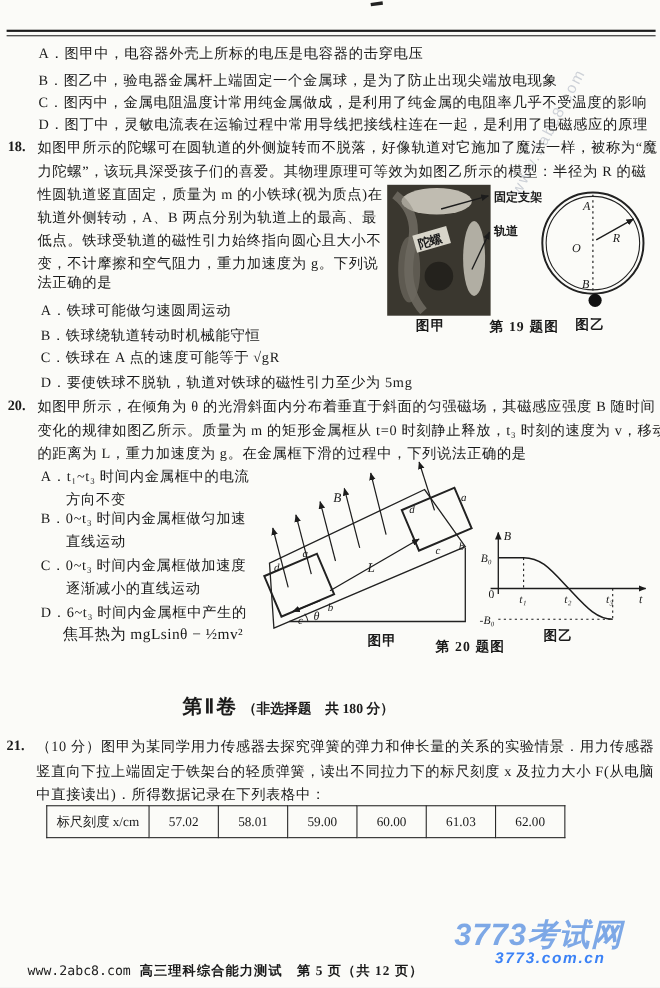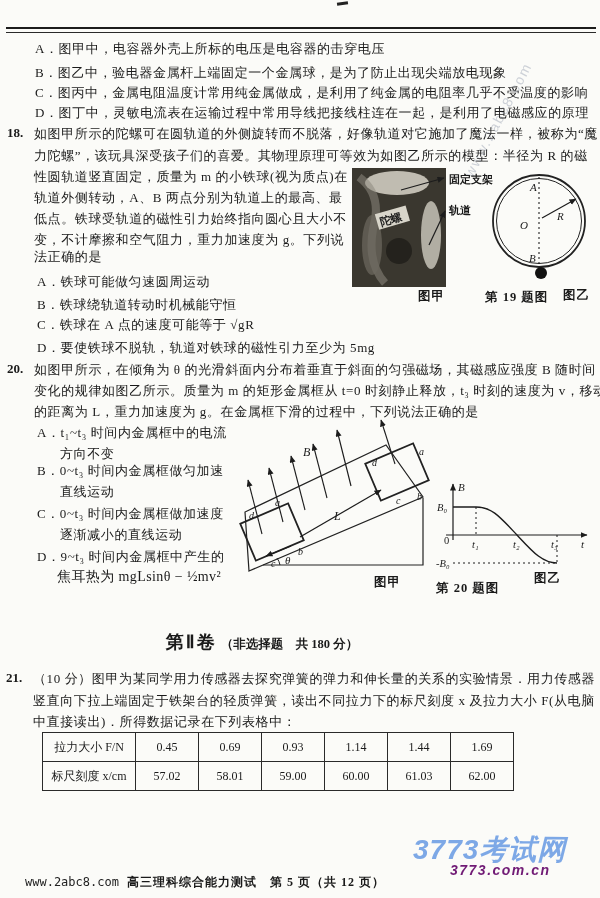--- a/index.html
+++ b/index.html
@@ -6,41 +6,41 @@
   .page{position:relative;width:600px;height:898px;background:#fbfbf8;overflow:hidden;
         font-family:"Liberation Serif",serif;color:#1a1a1a;}
   .line{position:absolute;white-space:nowrap;font-size:13px;letter-spacing:0.6px;}
   .qnum{position:absolute;white-space:nowrap;font-size:13px;font-weight:bold;}
   .opt2{position:absolute;white-space:nowrap;font-size:13px;letter-spacing:0.6px;}
   .title{position:absolute;left:0;top:7px;width:554px;text-align:center;
          font-size:13px;font-weight:bold;letter-spacing:2px;}
   .rule{position:absolute;left:6px;top:27px;width:590px;height:3px;
         border-top:2px solid #1c1c1c;border-bottom:1px solid #2a2a2a;}
   .tmark{position:absolute;left:337px;top:2px;width:11px;height:3px;background:#222;transform:rotate(-8deg);}
-  .cap{position:absolute;white-space:nowrap;font-size:12.5px;font-weight:bold;letter-spacing:1px;margin-left:40px;}
+  .cap{position:absolute;white-space:nowrap;font-size:12.5px;font-weight:bold;letter-spacing:1px;}
   .fig{position:absolute;}
   svg text{font-family:"Liberation Serif",serif;fill:#1a1a1a;}
   .svgit{font-style:italic;}
   .svgcn{font-weight:bold;}
   .sec{position:absolute;left:0;top:630px;width:524px;text-align:center;white-space:nowrap;}
   .sec-big{font-size:18px;font-weight:bold;letter-spacing:2px;}
   .sec-small{font-size:12.5px;font-weight:bold;margin-left:4px;}
   .dtable{position:absolute;left:42px;top:732px;border-collapse:collapse;table-layout:fixed;}
   .dtable td{border:1.5px solid #2a2a2a;height:28px;text-align:center;font-size:12px;
              padding:0 2px;white-space:nowrap;}
   .dtable td.th{width:88px;}
   .dtable td.v{width:58px;}
   .foot-left{position:absolute;left:25px;top:875px;font-family:"DejaVu Sans Mono",monospace;
              font-size:12px;color:#222;}
   .foot-center{position:absolute;left:127px;top:874px;width:280px;text-align:left;
                font-size:12px;font-weight:bold;letter-spacing:1px;}
   .logo{position:absolute;left:413px;top:831px;font-family:"Liberation Sans",sans-serif;
         font-size:28px;font-weight:bold;font-style:italic;color:#7da8e6;letter-spacing:1px;}
   .logosub{position:absolute;left:450px;top:862px;font-family:"Liberation Sans",sans-serif;
-           font-size:14px;font-weight:bold;font-style:italic;color:#701a75;letter-spacing:1.5px;}
+           font-size:14px;font-weight:bold;font-style:italic;color:#3b82f6;letter-spacing:1.5px;}
   .wm{position:absolute;left:468px;top:168px;transform:rotate(-62deg);transform-origin:0 50%;
       color:rgba(140,150,170,0.42);font-size:14px;letter-spacing:2px;white-space:nowrap;
       font-family:"Liberation Sans",sans-serif;}
   .formula{position:absolute;white-space:nowrap;font-size:14px;letter-spacing:0.4px;}
 </style>
 </head>
 <body>
 
 <div class="page">
 
@@ -107,21 +107,21 @@
   <div class="qnum" style="left:7px;top:361px">20.</div>
   <div class="line" style="left:34px;top:361px">如图甲所示，在倾角为 θ 的光滑斜面内分布着垂直于斜面的匀强磁场，其磁感应强度 B 随时间</div>
   <div class="line" style="left:34px;top:382px">变化的规律如图乙所示。质量为 m 的矩形金属框从 t=0 时刻静止释放，t₃ 时刻的速度为 v，移动</div>
   <div class="line" style="left:34px;top:403px">的距离为 L，重力加速度为 g。在金属框下滑的过程中，下列说法正确的是</div>
   <div class="line" style="left:37px;top:424px">A．t₁~t₃ 时间内金属框中的电流</div>
   <div class="opt2" style="left:60px;top:445px">方向不变</div>
   <div class="line" style="left:37px;top:462px">B．0~t₃ 时间内金属框做匀加速</div>
   <div class="opt2" style="left:60px;top:483px">直线运动</div>
   <div class="line" style="left:37px;top:505px">C．0~t₃ 时间内金属框做加速度</div>
   <div class="opt2" style="left:60px;top:526px">逐渐减小的直线运动</div>
-  <div class="line" style="left:37px;top:548px">D．9~t₃ 时间内金属框中产生的</div>
+  <div class="line" style="left:37px;top:548px">D．6~t₃ 时间内金属框中产生的</div>
   <div class="formula" style="left:57px;top:568px">焦耳热为 mgLsinθ − ½mv²</div>
 
   <svg class="fig" style="left:233px;top:412px" width="230" height="196">
     <defs>
       <marker id="a20" markerWidth="9" markerHeight="8" refX="6.5" refY="3" orient="auto" markerUnits="userSpaceOnUse">
         <path d="M0,0 L7,3 L0,6 Z" fill="#1c1c1c"></path>
       </marker>
     </defs>
     <path d="M16,159 L190,85 L153,33 L12,100 Z" fill="none" stroke="#222" stroke-width="1.2"></path>
     <path d="M30,153 L190,153 L190,86" fill="none" stroke="#222" stroke-width="1.2"></path>
@@ -188,29 +188,20 @@
     <span class="sec-big">第Ⅱ卷</span><span class="sec-small">（非选择题　共 180 分）</span>
   </div>
 
   <div class="qnum" style="left:6px;top:670px">21.</div>
   <div class="line" style="left:33px;top:670px">（10 分）图甲为某同学用力传感器去探究弹簧的弹力和伸长量的关系的实验情景．用力传感器</div>
   <div class="line" style="left:33px;top:692px">竖直向下拉上端固定于铁架台的轻质弹簧，读出不同拉力下的标尺刻度 x 及拉力大小 F(从电脑</div>
   <div class="line" style="left:33px;top:713px">中直接读出)．所得数据记录在下列表格中：</div>
 
   <table class="dtable">
     <tbody>
-        <tr>
-      <td class="th">拉力大小 F/N</td>
-      <td class="v">0.45</td>
-      <td class="v">0.69</td>
-      <td class="v">0.93</td>
-      <td class="v">1.14</td>
-      <td class="v">1.44</td>
-      <td class="v">1.69</td>
-    </tr>
     <tr>
       <td class="th">标尺刻度 x/cm</td>
       <td class="v">57.02</td>
       <td class="v">58.01</td>
       <td class="v">59.00</td>
       <td class="v">60.00</td>
       <td class="v">61.03</td>
       <td class="v">62.00</td>
     </tr>
   </tbody>

